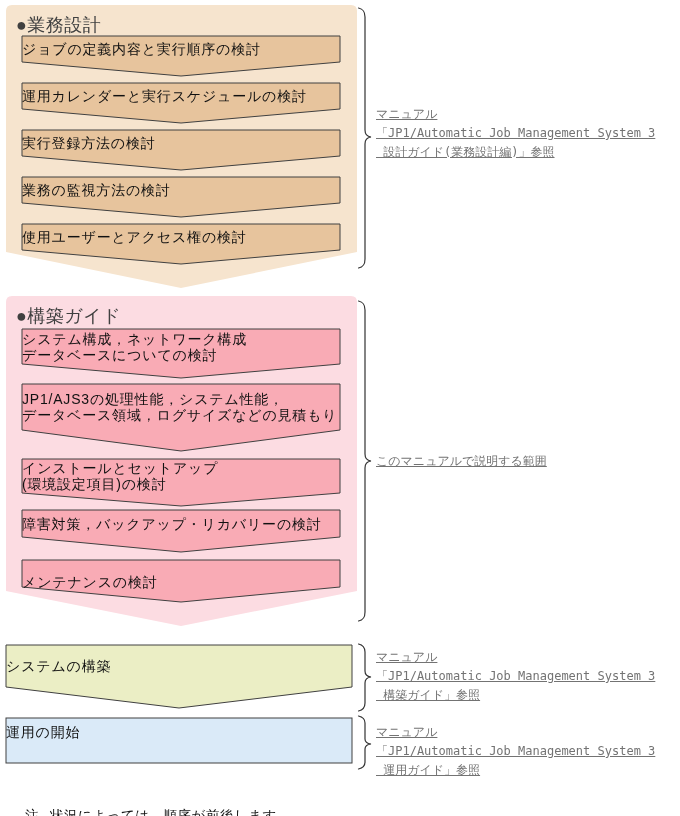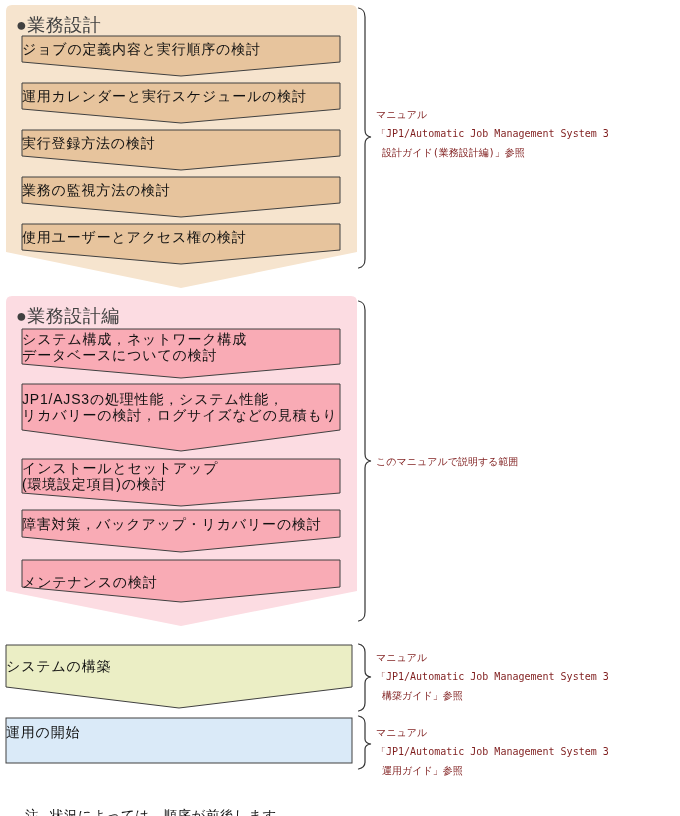--- a/index.html
+++ b/index.html
@@ -33,23 +33,24 @@
     font-size: 14px;
     letter-spacing: 0.8px;
     line-height: 16px;
     color: #111111;
   }
   .box-label span { white-space: pre; }
   .ref {
     position: absolute;
     left: 376px;
     font-family: "DejaVu Sans Mono", monospace;
-    font-size: 10px;
+    font-size: 12px;
     line-height: 19px;
-    color: #7f1d1d;
+    color: #737373;
+    text-decoration: underline;
   }
   .ref-line { white-space: pre; height: 19px; }
   .footnote {
     position: absolute;
     left: 8px;
     top: 792px;
     font-size: 13.5px;
     letter-spacing: 0.5px;
     color: #111111;
     white-space: pre;
@@ -83,21 +84,21 @@
 
     <rect stroke-width="1" x="6" y="718" width="346" height="45" fill="#daeaf8" stroke="#404040"></rect>
 
     <path fill="none" stroke-width="1.2" stroke-linecap="round" d="M358.5,8 C363,9 365,11 365,17 L365,130 C365,134 366.5,136.5 371,137 C366.5,137.5 365,140 365,144 L365,259 C365,265 363,267 358.5,268" stroke="#333333"></path>
     <path fill="none" stroke-width="1.2" stroke-linecap="round" d="M358.5,301 C363,302 365,304 365,310 L365,454 C365,458 366.5,460.5 371,461 C366.5,461.5 365,464 365,468 L365,612 C365,618 363,620 358.5,621" stroke="#333333"></path>
     <path fill="none" stroke-width="1.2" stroke-linecap="round" d="M358.5,644 C363,645 365,647 365,652 L365,671 C365,674 366.5,676.5 371,677 C366.5,677.5 365,680 365,683 L365,703 C365,708 363,710 358.5,711" stroke="#333333"></path>
     <path fill="none" stroke-width="1.2" stroke-linecap="round" d="M358.5,716 C363,717 365,719 365,723 L365,739 C365,742 366.5,743.5 371,744 C366.5,744.5 365,746 365,749 L365,762 C365,766 363,768 358.5,769" stroke="#333333"></path>
   </svg>
 
   <div class="section-label" style="top:13px">●業務設計</div>
-  <div class="section-label" style="top:304px">●業務設計編</div>
+  <div class="section-label" style="top:304px">●構築ガイド</div>
 
   <div class="box-label" style="top:36px;height:26px">
     <span>ジョブの定義内容と実行順序の検討</span>
   </div>
   <div class="box-label" style="top:83px;height:26px">
     <span>運用カレンダーと実行スケジュールの検討</span>
   </div>
   <div class="box-label" style="top:130px;height:26px">
     <span>実行登録方法の検討</span>
   </div>
@@ -107,21 +108,21 @@
   <div class="box-label" style="top:329px;height:35px">
     <span>システム構成，ネットワーク構成</span>
     <span>データベースについての検討</span>
   </div>
 
   <div class="box-label" style="top:224px;height:26px">
     <span>使用ユーザーとアクセス権の検討</span>
   </div>
   <div class="box-label" style="top:384px;height:46px">
     <span>JP1/AJS3の処理性能，システム性能，</span>
-    <span>リカバリーの検討，ログサイズなどの見積もり</span>
+    <span>データベース領域，ログサイズなどの見積もり</span>
   </div>
   <div class="box-label" style="top:459px;height:34px">
     <span>インストールとセットアップ</span>
     <span>(環境設定項目)の検討</span>
   </div>
   <div class="box-label" style="top:510px;height:27px">
     <span>障害対策，バックアップ・リカバリーの検討</span>
   </div>
   <div class="box-label" style="top:568px;height:27px">
     <span>メンテナンスの検討</span>

